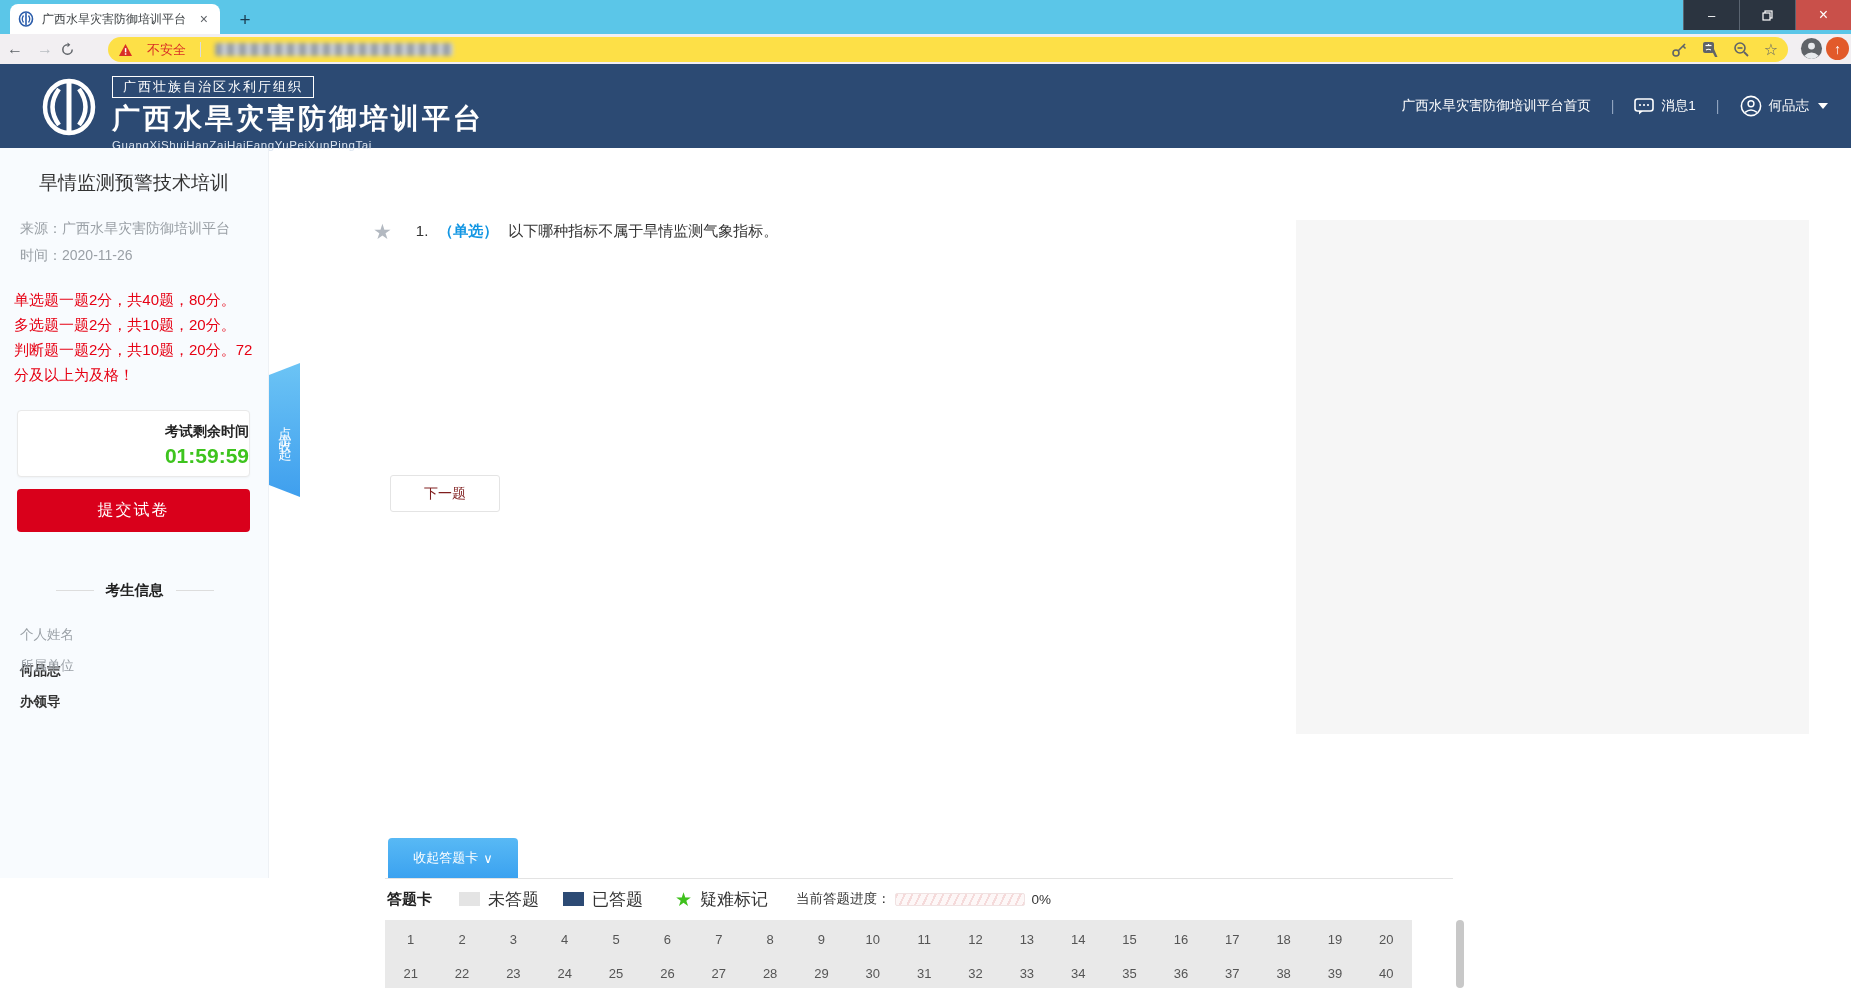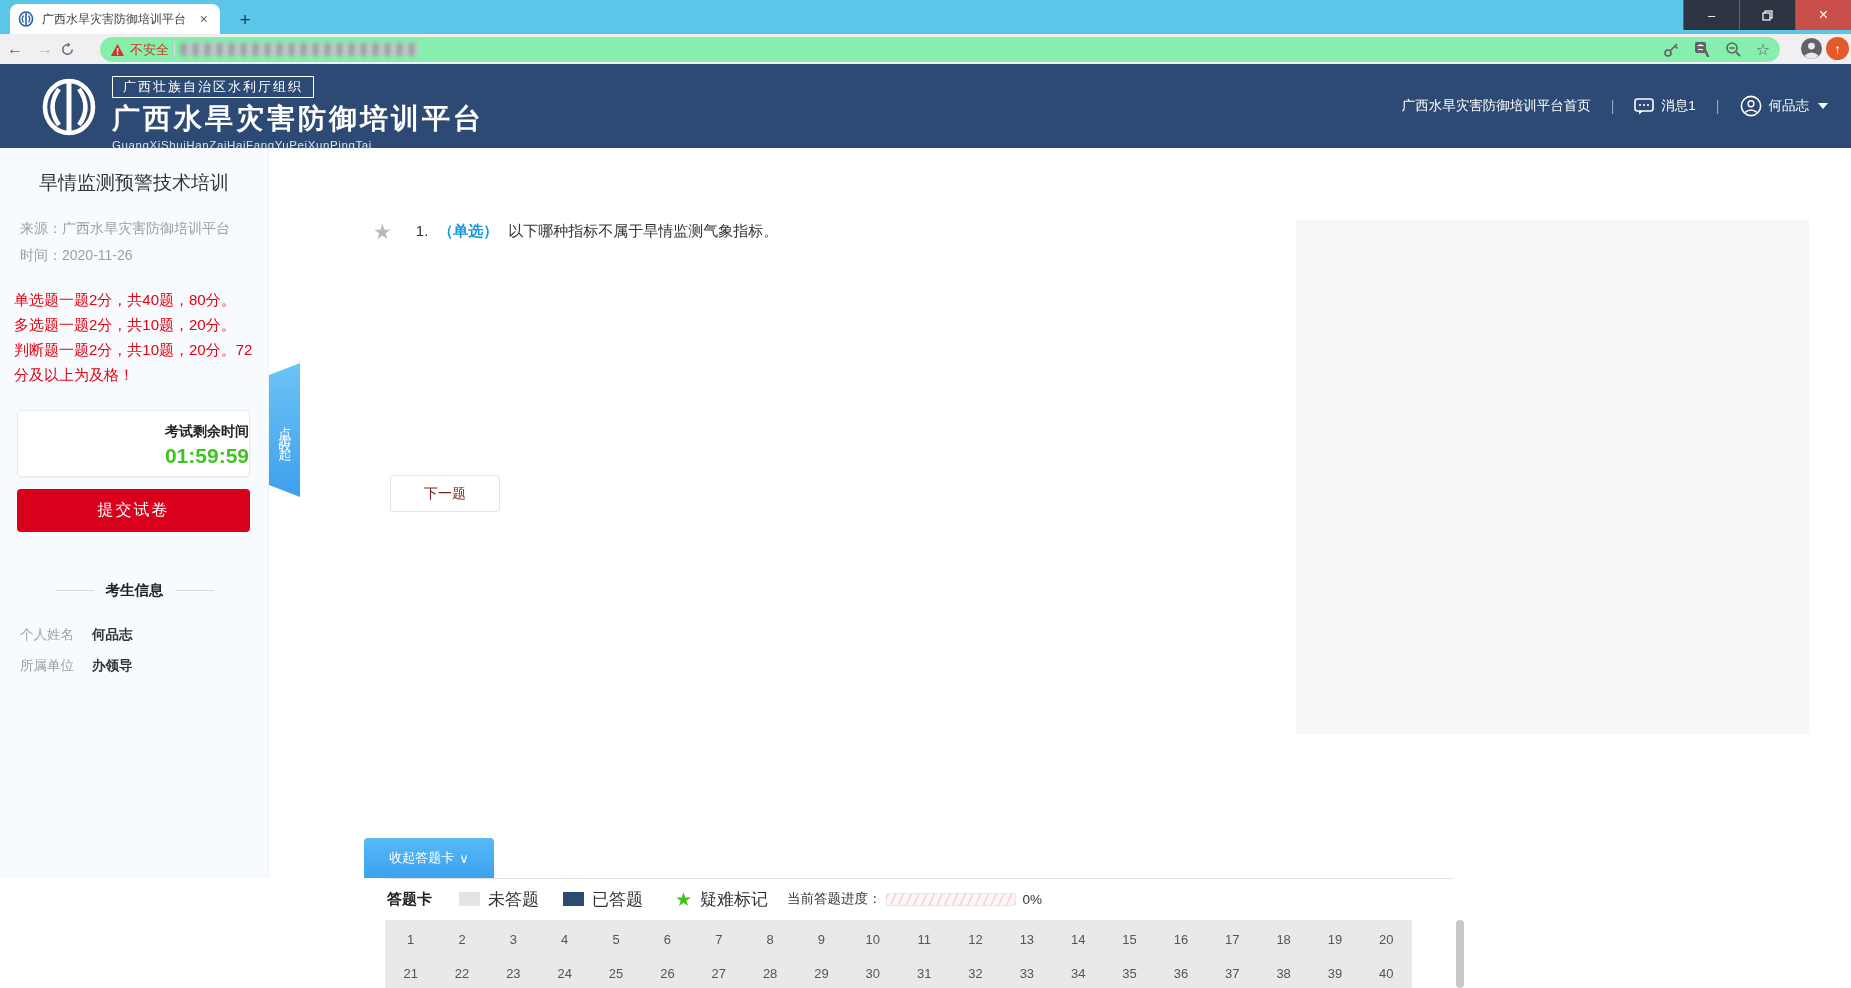--- a/index.html
+++ b/index.html
@@ -17,22 +17,22 @@
     font-size:19px; display:flex; align-items:center; justify-content:center; }
   .wincontrols { position:absolute; right:0; top:0; height:30px; display:flex; }
   .winbtn { width:56px; height:30px; display:flex; align-items:center; justify-content:center;
     background:#2b3440; color:#fff; font-size:13px; border-left:1px solid #5a6470; }
   .winbtn.close { background:#c9504a; font-size:16px; }
 
   .toolbar { position:absolute; left:0; top:34px; width:100%; height:30px; background:#f2eff2;
     display:flex; align-items:center; }
   .navbtn { font-size:16px; color:#5f6368; width:30px; text-align:center; }
   .navbtn.fwd { color:#b9bdc2; }
-  .omnibox { position:absolute; left:100px; top:3px; width:1680px; height:25px; background:#86efac;
-    border-radius:13px; display:flex; align-items:center; padding:0 10px; gap:5px; }
+  .omnibox { position:absolute; left:108px; top:3px; width:1680px; height:25px; background:#fde047;
+    border-radius:13px; display:flex; align-items:center; padding:0 10px; gap:14px; }
   .warn-label { color:#d93025; font-size:13px; }
   .url-sep { width:1px; height:15px; background:#dadce0; }
   .url-blur { width:238px; height:13px; border-radius:2px; filter:blur(2px);
     background:repeating-linear-gradient(90deg,#9aa0a6 0 7px,#cdd1d5 7px 12px); }
   .url-tail { color:#5f6368; font-size:13px; white-space:nowrap; flex:1; }
   .omni-icons { display:flex; align-items:center; gap:14px; margin-left:auto; }
   .star-glyph { font-size:16px; color:#5f6368; line-height:1; }
   .chrome-avatar { position:absolute; right:28px; top:3px; }
   .chrome-update { position:absolute; right:2px; top:3px; width:23px; height:23px; border-radius:50%;
     background:#e25a2a; color:#fff; font-size:14px; display:flex; align-items:center; justify-content:center; }
@@ -63,21 +63,21 @@
   .timer-box { position:absolute; left:17px; top:262px; width:233px; height:67px; background:#fff;
     border:1px solid #e9e9e9; border-radius:4px; text-align:right; box-shadow:0 1px 2px rgba(0,0,0,.04); }
   .timer-label { font-size:14px; color:#222; font-weight:bold; margin-top:12px; }
   .timer-value { font-size:21px; color:#3ec41e; font-weight:bold; margin-top:3px; }
   .submit-btn { position:absolute; left:17px; top:341px; width:233px; height:43px; background:#d9001b;
     color:#fff; font-size:16px; border:none; border-radius:4px; display:flex; align-items:center;
     justify-content:center; letter-spacing:2px; }
   .examinee-hdr { position:absolute; left:0; top:433px; width:269px; display:flex; align-items:center;
     justify-content:center; gap:12px; font-size:14.5px; font-weight:bold; color:#222; }
   .examinee-hdr::before, .examinee-hdr::after { content:""; width:38px; height:1px; background:#ddd; }
-  .info-row { position:absolute; left:20px; width:230px; font-size:13.5px; display:flex; gap:18px; }
+  .info-row { position:absolute; left:20px; width:230px; font-size:13.5px; display:flex; gap:18px;flex-direction:column; }
   .info-row .lbl { color:#9aa0a6; }
   .info-row .val { color:#333; font-weight:bold; }
 
   
   .ribbon { position:absolute; left:269px; top:363px; width:31px; height:134px;
     background:linear-gradient(180deg,#6cc4f5,#3f9fee);
     clip-path:polygon(0 9%, 100% 0, 100% 100%, 0 91%);
     display:flex; align-items:center; justify-content:center; }
   .ribbon-text { writing-mode:vertical-lr; color:#fff; font-size:13px; letter-spacing:7px; }
 
@@ -90,33 +90,33 @@
   .options { position:absolute; left:405px; top:288px; }
   .option { display:flex; align-items:center; gap:13px; height:33px; margin-bottom:6.5px; }
   .radio { width:18px; height:18px; border-radius:50%; border:1px solid #d9d4d9; background:#f3eff3; }
   .opt-label { font-size:15px; color:#333; }
   .next-btn { position:absolute; left:390px; top:475px; width:110px; height:37px; background:#fff;
     border:1px solid #e4e4e4; border-radius:3px; font-size:14px; color:#7f1d1d;
     display:flex; align-items:center; justify-content:center; }
   .media-panel { position:absolute; left:1296px; top:220px; width:513px; height:514px; background:#f6f6f6; }
 
   
-  .card-toggle { position:absolute; left:364px; top:838px; width:130px; height:40px;
+  .card-toggle { position:absolute; left:388px; top:838px; width:130px; height:40px;
     background:linear-gradient(180deg,#58b9f5,#3ba2f0); border-radius:4px 4px 0 0; color:#fff;
     font-size:13px; display:flex; align-items:center; justify-content:center; gap:5px; }
   .bottom-panel { position:absolute; left:0; top:878px; width:1851px; height:110px; background:#fff; }
   .panel-topline { position:absolute; left:385px; top:0; width:1068px; height:1px; background:#e3e3e3; }
   .card-row { position:absolute; left:387px; top:8px; height:26px; display:flex; align-items:center; }
   .card-title { font-size:15px; font-weight:bold; color:#222; }
   .legend-swatch { width:21px; height:14px; margin-left:27px; }
   .legend-swatch.unanswered { background:#e4e4e4; }
   .legend-swatch.answered { background:#2c4a74; margin-left:24px; }
   .legend-label { font-size:17px; color:#333; margin-left:8px; }
   .legend-star { color:#3fc11d; font-size:19px; margin-left:32px; line-height:1; }
-  .progress-label { font-size:13.5px; color:#333; margin-left:19px; }
+  .progress-label { font-size:13.5px; color:#333; margin-left:28px; }
   .progress-track { width:130px; height:13px; border:1px solid #f0e2e2; border-radius:2px;
     background:repeating-linear-gradient(115deg,#f5dada 0 2px,#fdf7f7 2px 7px); margin-left:4px; }
   .progress-value { font-size:13.5px; color:#333; margin-left:7px; }
   .qgrid { position:absolute; left:385px; top:42px; width:1027px; height:80px; background:#e9e9e9;
     display:grid; grid-template-columns:repeat(20,1fr); grid-auto-rows:34px; align-items:center;
     padding-top:2px; }
   .qnum { text-align:center; font-size:13px; color:#555; }
   .scroll-thumb { position:absolute; left:1456px; top:42px; width:8px; height:68px; background:#c8c8c8;
     border-radius:4px; }
 

